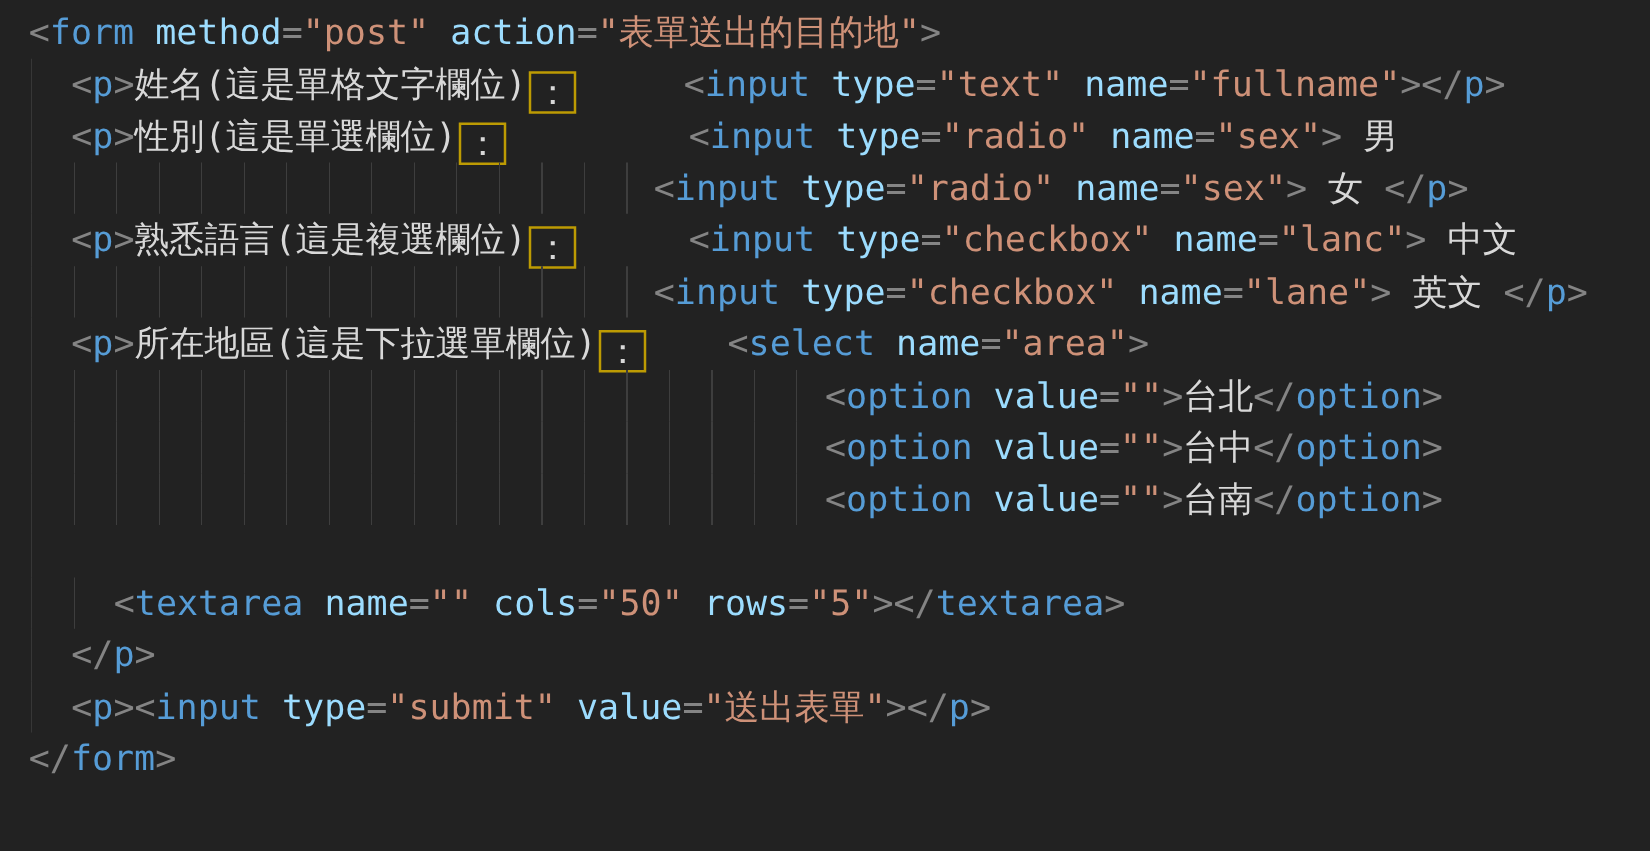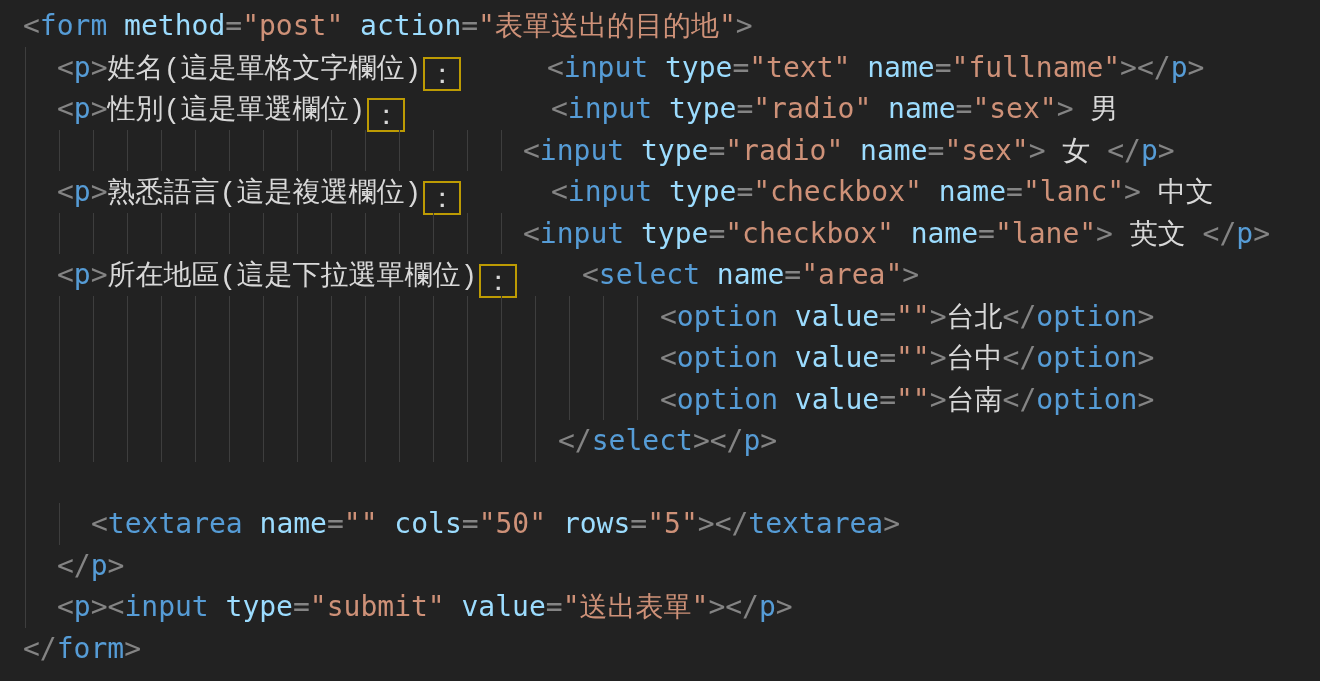--- a/index.html
+++ b/index.html
@@ -39,21 +39,21 @@
   }
   .chunk {
     position: absolute;
     top: 0;
     white-space: pre;
   }
   .tok-p { color: var(--punct, #848484); }
   .tok-t { color: var(--tag, #569cd6); }
   .tok-a { color: var(--attr, #9cdcfe); }
   .tok-s { color: var(--string, #ce9178); }
-  .tok-x { color: var(--text, #d8d8d8); font-family: Liberation Mono, monospace; }
+  .tok-x { color: var(--text, #d8d8d8); }
   .tok-b {
     color: var(--text, #d8d8d8);
     border: 2px solid var(--boxBorder, #bd9b03);
     display: inline-block;
     line-height: 30px;
     padding: 0 3px;
     margin: 0 2px;
     vertical-align: -6px;
   }
 </style>
@@ -64,19 +64,18 @@
     <div class="line"><span class="chunk" style="left: 23px;"><span class="tok-p">&lt;</span><span class="tok-t">form</span><span class="tok-x"> </span><span class="tok-a">method</span><span class="tok-p">=</span><span class="tok-s">"post"</span><span class="tok-x"> </span><span class="tok-a">action</span><span class="tok-p">=</span><span class="tok-s">"表單送出的目的地"</span><span class="tok-p">&gt;</span></span></div>
     <div class="line"><span class="guides" style="width: 30px;"></span><span class="chunk" style="left: 57px;"><span class="tok-p">&lt;</span><span class="tok-t">p</span><span class="tok-p">&gt;</span><span class="tok-x">姓名(這是單格文字欄位)</span><span class="tok-b">：</span></span><span class="chunk" style="left: 547px;"><span class="tok-p">&lt;</span><span class="tok-t">input</span><span class="tok-x"> </span><span class="tok-a">type</span><span class="tok-p">=</span><span class="tok-s">"text"</span><span class="tok-x"> </span><span class="tok-a">name</span><span class="tok-p">=</span><span class="tok-s">"fullname"</span><span class="tok-p">&gt;</span><span class="tok-p">&lt;/</span><span class="tok-t">p</span><span class="tok-p">&gt;</span></span></div>
     <div class="line"><span class="guides" style="width: 30px;"></span><span class="chunk" style="left: 57px;"><span class="tok-p">&lt;</span><span class="tok-t">p</span><span class="tok-p">&gt;</span><span class="tok-x">性別(這是單選欄位)</span><span class="tok-b">：</span></span><span class="chunk" style="left: 551px;"><span class="tok-p">&lt;</span><span class="tok-t">input</span><span class="tok-x"> </span><span class="tok-a">type</span><span class="tok-p">=</span><span class="tok-s">"radio"</span><span class="tok-x"> </span><span class="tok-a">name</span><span class="tok-p">=</span><span class="tok-s">"sex"</span><span class="tok-p">&gt;</span><span class="tok-x"> 男</span></span></div>
     <div class="line"><span class="guides" style="width: 490px;"></span><span class="chunk" style="left: 523px;"><span class="tok-p">&lt;</span><span class="tok-t">input</span><span class="tok-x"> </span><span class="tok-a">type</span><span class="tok-p">=</span><span class="tok-s">"radio"</span><span class="tok-x"> </span><span class="tok-a">name</span><span class="tok-p">=</span><span class="tok-s">"sex"</span><span class="tok-p">&gt;</span><span class="tok-x"> 女 </span><span class="tok-p">&lt;/</span><span class="tok-t">p</span><span class="tok-p">&gt;</span></span></div>
     <div class="line"><span class="guides" style="width: 30px;"></span><span class="chunk" style="left: 57px;"><span class="tok-p">&lt;</span><span class="tok-t">p</span><span class="tok-p">&gt;</span><span class="tok-x">熟悉語言(這是複選欄位)</span><span class="tok-b">：</span></span><span class="chunk" style="left: 551px;"><span class="tok-p">&lt;</span><span class="tok-t">input</span><span class="tok-x"> </span><span class="tok-a">type</span><span class="tok-p">=</span><span class="tok-s">"checkbox"</span><span class="tok-x"> </span><span class="tok-a">name</span><span class="tok-p">=</span><span class="tok-s">"lanc"</span><span class="tok-p">&gt;</span><span class="tok-x"> 中文</span></span></div>
     <div class="line"><span class="guides" style="width: 490px;"></span><span class="chunk" style="left: 523px;"><span class="tok-p">&lt;</span><span class="tok-t">input</span><span class="tok-x"> </span><span class="tok-a">type</span><span class="tok-p">=</span><span class="tok-s">"checkbox"</span><span class="tok-x"> </span><span class="tok-a">name</span><span class="tok-p">=</span><span class="tok-s">"lane"</span><span class="tok-p">&gt;</span><span class="tok-x"> 英文 </span><span class="tok-p">&lt;/</span><span class="tok-t">p</span><span class="tok-p">&gt;</span></span></div>
     <div class="line"><span class="guides" style="width: 30px;"></span><span class="chunk" style="left: 57px;"><span class="tok-p">&lt;</span><span class="tok-t">p</span><span class="tok-p">&gt;</span><span class="tok-x">所在地區(這是下拉選單欄位)</span><span class="tok-b">：</span></span><span class="chunk" style="left: 582px;"><span class="tok-p">&lt;</span><span class="tok-t">select</span><span class="tok-x"> </span><span class="tok-a">name</span><span class="tok-p">=</span><span class="tok-s">"area"</span><span class="tok-p">&gt;</span></span></div>
     <div class="line"><span class="guides" style="width: 620px;"></span><span class="chunk" style="left: 660px;"><span class="tok-p">&lt;</span><span class="tok-t">option</span><span class="tok-x"> </span><span class="tok-a">value</span><span class="tok-p">=</span><span class="tok-s">""</span><span class="tok-p">&gt;</span><span class="tok-x">台北</span><span class="tok-p">&lt;/</span><span class="tok-t">option</span><span class="tok-p">&gt;</span></span></div>
     <div class="line"><span class="guides" style="width: 620px;"></span><span class="chunk" style="left: 660px;"><span class="tok-p">&lt;</span><span class="tok-t">option</span><span class="tok-x"> </span><span class="tok-a">value</span><span class="tok-p">=</span><span class="tok-s">""</span><span class="tok-p">&gt;</span><span class="tok-x">台中</span><span class="tok-p">&lt;/</span><span class="tok-t">option</span><span class="tok-p">&gt;</span></span></div>
     <div class="line"><span class="guides" style="width: 620px;"></span><span class="chunk" style="left: 660px;"><span class="tok-p">&lt;</span><span class="tok-t">option</span><span class="tok-x"> </span><span class="tok-a">value</span><span class="tok-p">=</span><span class="tok-s">""</span><span class="tok-p">&gt;</span><span class="tok-x">台南</span><span class="tok-p">&lt;/</span><span class="tok-t">option</span><span class="tok-p">&gt;</span></span></div>
-    <div class="line"><span class="guides" style="width: 520px;"></span><span class="chunk" style="left: 558px;"><span class="tok-p">&lt;/</span><span class="tok-t">select</span><span class="tok-p">&gt;</span><span class="tok-p">&lt;/</span><span class="tok-t">p</span><span class="tok-p">&gt;</span></span></div>
     <div class="line"><span class="guides" style="width: 30px;"></span></div>
     <div class="line"><span class="guides" style="width: 60px;"></span><span class="chunk" style="left: 91px;"><span class="tok-p">&lt;</span><span class="tok-t">textarea</span><span class="tok-x"> </span><span class="tok-a">name</span><span class="tok-p">=</span><span class="tok-s">""</span><span class="tok-x"> </span><span class="tok-a">cols</span><span class="tok-p">=</span><span class="tok-s">"50"</span><span class="tok-x"> </span><span class="tok-a">rows</span><span class="tok-p">=</span><span class="tok-s">"5"</span><span class="tok-p">&gt;</span><span class="tok-p">&lt;/</span><span class="tok-t">textarea</span><span class="tok-p">&gt;</span></span></div>
     <div class="line"><span class="guides" style="width: 30px;"></span><span class="chunk" style="left: 57px;"><span class="tok-p">&lt;/</span><span class="tok-t">p</span><span class="tok-p">&gt;</span></span></div>
     <div class="line"><span class="guides" style="width: 30px;"></span><span class="chunk" style="left: 57px;"><span class="tok-p">&lt;</span><span class="tok-t">p</span><span class="tok-p">&gt;</span><span class="tok-p">&lt;</span><span class="tok-t">input</span><span class="tok-x"> </span><span class="tok-a">type</span><span class="tok-p">=</span><span class="tok-s">"submit"</span><span class="tok-x"> </span><span class="tok-a">value</span><span class="tok-p">=</span><span class="tok-s">"送出表單"</span><span class="tok-p">&gt;</span><span class="tok-p">&lt;/</span><span class="tok-t">p</span><span class="tok-p">&gt;</span></span></div>
     <div class="line"><span class="chunk" style="left: 23px;"><span class="tok-p">&lt;/</span><span class="tok-t">form</span><span class="tok-p">&gt;</span></span></div>
   </div>
 
 </body></html>

